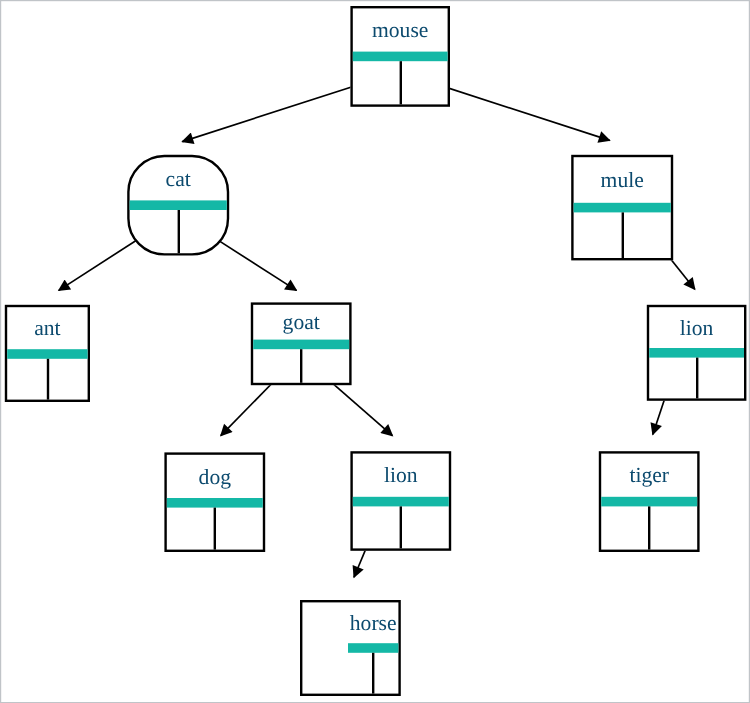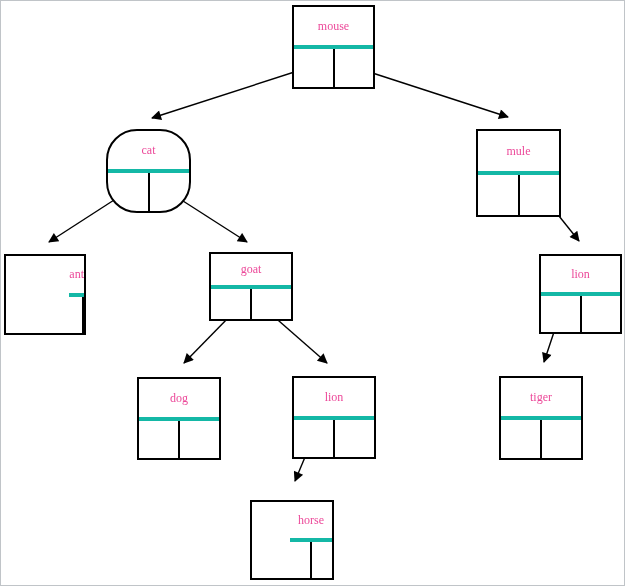--- a/index.html
+++ b/index.html
@@ -32,23 +32,23 @@
     display: flex;
     flex-direction: column;
     border: 2px solid #000000;
     background: #ffffff;
   }
   .node .label-row {
     flex: 1.02;
     display: flex;
     align-items: center;
     justify-content: center;
-    font-size: 12px;
-    color: #ec4899;
-    border-bottom: 4px solid #14b8a6;
+    font-size: 18px;
+    color: #0c4a6e;
+    border-bottom: 8px solid #14b8a6;
     line-height: 1;
   }
   .node .cells-row {
     flex: 1;
     display: flex;
   }
   .node .cell {
     flex: 1;
   }
   .node .cell.left {
@@ -97,21 +97,21 @@
           <div class="cell right"></div>
         </div>
       </div>
       <div class="node" style="left: 475px; top: 128px; width: 85px; height: 88px; background: rgb(255, 255, 255); justify-content: center;">
         <div class="label-row">mule</div>
         <div class="cells-row">
           <div class="cell left"></div>
           <div class="cell right"></div>
         </div>
       </div>
-      <div class="node" style="left: 3px; top: 253px; width: 82px; height: 81px; background: rgb(255, 255, 255); align-items: flex-end;">
+      <div class="node" style="left: 3px; top: 253px; width: 71px; height: 81px; background: rgb(255, 255, 255);">
         <div class="label-row">ant</div>
         <div class="cells-row">
           <div class="cell left"></div>
           <div class="cell right"></div>
         </div>
       </div>
       <div class="node" style="left: 208px; top: 251px; width: 84px; height: 69px; background: rgb(255, 255, 255);">
         <div class="label-row">goat</div>
         <div class="cells-row">
           <div class="cell left"></div>

